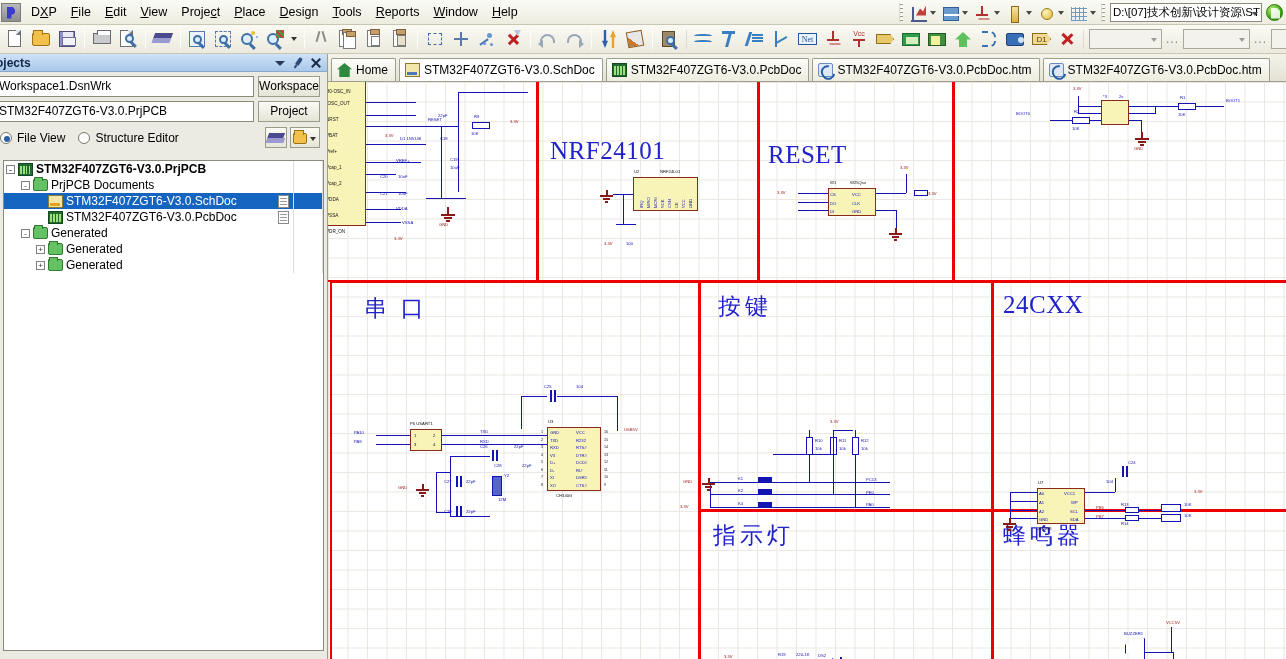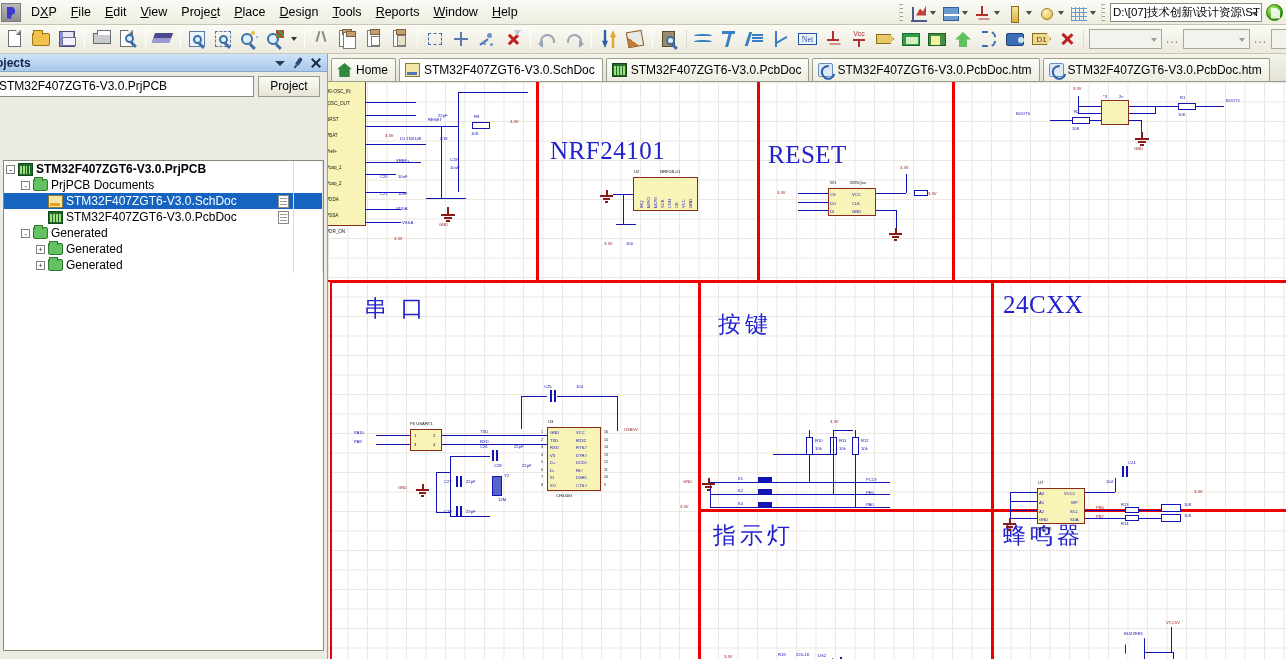--- a/index.html
+++ b/index.html
@@ -531,24 +531,42 @@
     <div class="panel-title">
       <span class="pt-label">ojects</span>
       <span class="pt-tools">
         <span class="pt-ico pt-caret"></span>
         <span class="pt-ico pt-pin"></span>
         <span class="pt-ico pt-close"></span>
       </span>
     </div>
 
     <div class="panel-row">
+      <div class="field">Workspace1.DsnWrk</div>
+      <div class="pbtn">Workspace</div>
+    </div>
+    <div class="panel-row">
       <div class="field">STM32F407ZGT6-V3.0.PrjPCB</div>
       <div class="pbtn">Project</div>
     </div>
 
+    <div class="radio-row">
+      <span class="radio on"></span>
+      <span class="rlabel">File View</span>
+      <span class="radio" style="margin-left:8px"></span>
+      <span class="rlabel">Structure Editor</span>
+      <span class="rr-tools">
+        <span class="sqbtn">
+            <span class="ic layers-ic" style="left:2px;top:5px;width:16px"></span>
+          </span>
+        <span class="sqbtn2">
+            <span class="ic folder-ic" style="left:2px;top:5px;width:14px;height:11px"></span>
+          </span>
+      </span>
+    </div>
 
     <div class="tree" id="tree">
         <div class="tnode bold" style="padding-left: 2px;">
           <span class="expander">-</span>
           <span class="tico tic-prj"></span>
           <span>STM32F407ZGT6-V3.0.PrjPCB</span>
           <span class="tsep"></span>
           <span class="tsep2"></span>
         </div>
         <div class="tnode" style="padding-left: 17px;">
@@ -607,21 +625,21 @@
     <div class="rbox" style="left:625px; top:-200px; width:340px; height:400px;"></div>
     <div class="rbox" style="left:2px;   top:199px; width:370px; height:380px;"></div>
     <div class="rbox" style="left:371px; top:199px; width:294px; height:230px;"></div>
     <div class="rbox" style="left:664px; top:199px; width:300px; height:230px;"></div>
     <div class="rbox" style="left:371px; top:428px; width:294px; height:160px;"></div>
     <div class="rbox" style="left:664px; top:428px; width:300px; height:160px;"></div>
 
     <div class="sect-title en-title" style="left:222px; top:55px;">NRF24101</div>
     <div class="sect-title en-title" style="left:440px; top:59px;">RESET</div>
     <div class="sect-title cn-title" style="left:36px;  top:211px;">串 口</div>
-    <div class="sect-title cn-title" style="left:390px; top:227px;">按键</div>
+    <div class="sect-title cn-title" style="left:390px; top:209px;">按键</div>
     <div class="sect-title en-title" style="left:675px; top:209px;">24CXX</div>
     <div class="sect-title cn-title" style="left:385px; top:438px;">指示灯</div>
     <div class="sect-title cn-title" style="left:675px; top:438px;">蜂鸣器</div>
 
     <div class="part" style="left:-40px; top:-40px; width:78px; height:184px;"></div>
     <div id="mcu-pins">
         <div class="lbl k" style="left: -2px; top: 8px; font-size: 4.6px;">H0-OSC_IN</div>
         <div class="lbl k" style="left: -2px; top: 20px; font-size: 4.6px;">-OSC_OUT</div>
         <div class="lbl k" style="left: -2px; top: 36px; font-size: 4.6px;">NRST</div>
         <div class="lbl k" style="left: -2px; top: 52px; font-size: 4.6px;">VBAT</div>

